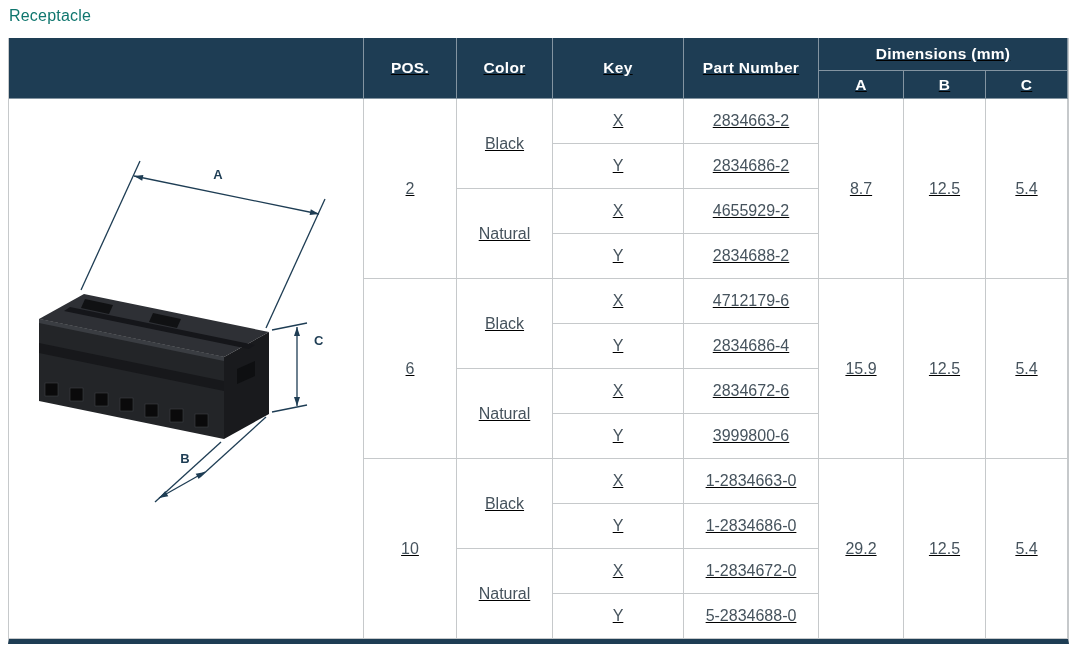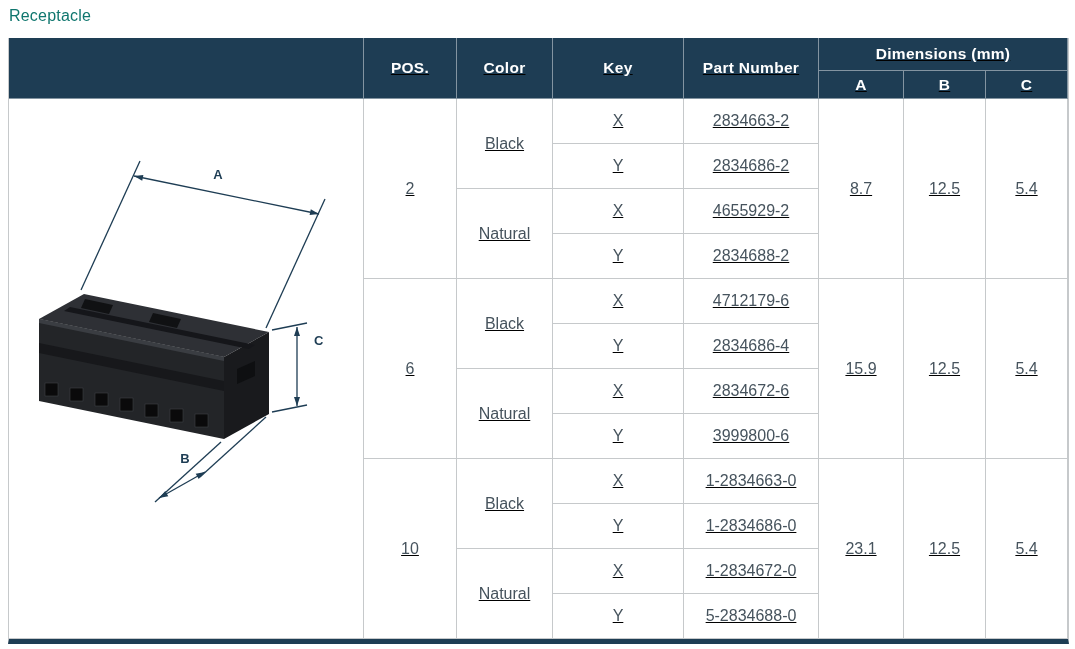--- a/index.html
+++ b/index.html
@@ -198,21 +198,21 @@
       <tr>
         <td>Y</td>
         <td>3999800-6</td>
       </tr>
 
       <tr>
         <td rowspan="4">10</td>
         <td rowspan="2">Black</td>
         <td>X</td>
         <td>1-2834663-0</td>
-        <td rowspan="4">23.1</td>
+        <td rowspan="4">29.2</td>
         <td rowspan="4">12.5</td>
         <td rowspan="4">5.4</td>
       </tr>
       <tr>
         <td>Y</td>
         <td>1-2834686-0</td>
       </tr>
       <tr>
         <td rowspan="2">Natural</td>
         <td>X</td>

